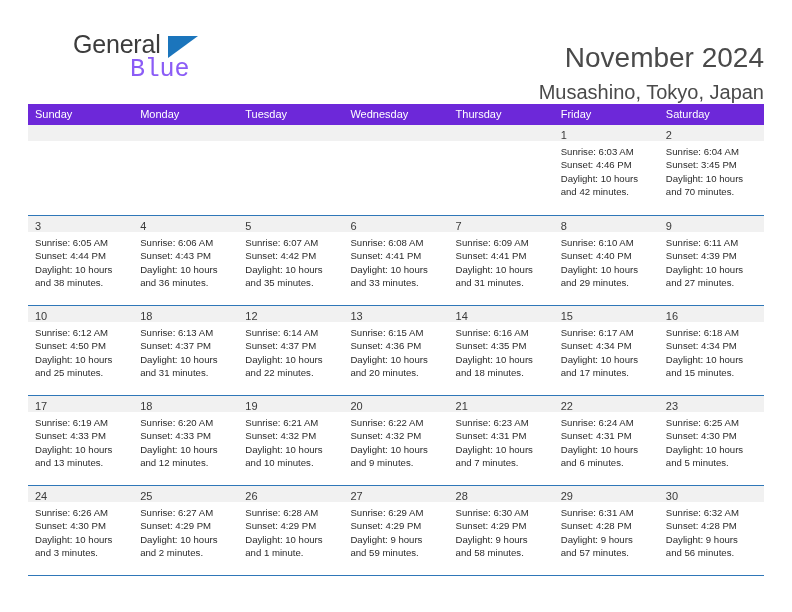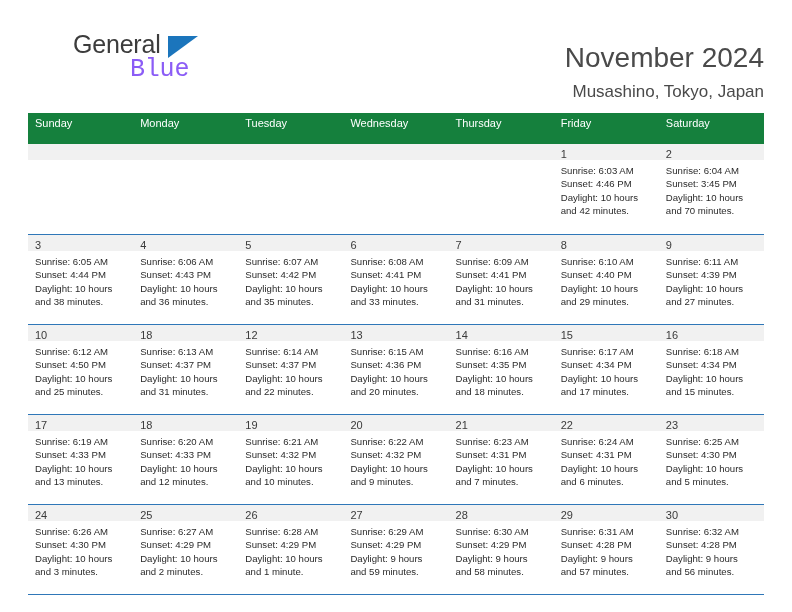--- a/index.html
+++ b/index.html
@@ -75,40 +75,39 @@
   }
   .cal-title {
     font-size: 28px;
     color: #4a4a4a;
     font-weight: normal;
     line-height: 34px;
     white-space: nowrap;
     margin-top: 15px;
   }
   .cal-subtitle {
-    font-size: 17px;
+    font-size: 20px;
     color: #4a4a4a;
     line-height: 22px;
     margin-top: 6px;
     white-space: nowrap;
   }
 
   
   .calendar {
     position: absolute;
     left: 28px;
     top: 104px;
     width: 736px;
   }
 
   .weekday-row {
     display: flex;
-    background: #15803d;
-    height: 31px;
-    margin-top: 9px;
+    background: #6d28d9;
+    height: 21px;
   }
   .weekday {
     flex: 1 1 0;
     color: #ffffff;
     font-size: 11px;
     line-height: 21px;
     padding-left: 7px;
     box-sizing: border-box;
     white-space: nowrap;
   }

